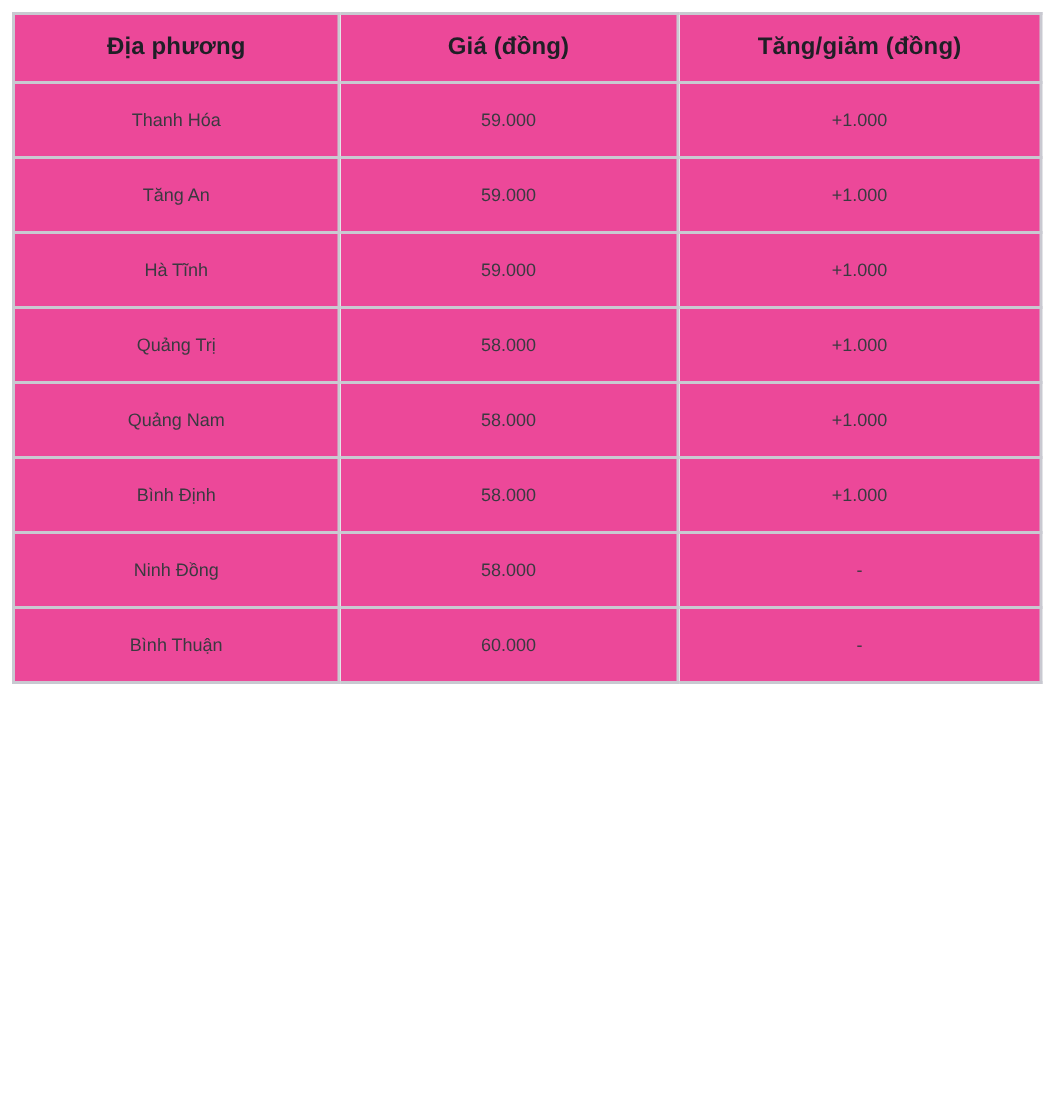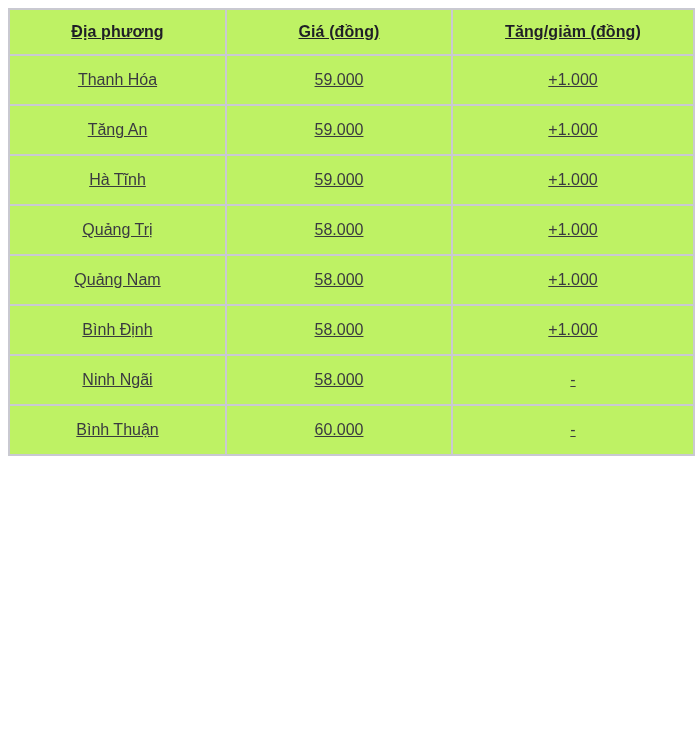--- a/index.html
+++ b/index.html
@@ -24,34 +24,33 @@
     background: #ffffff;
   }
   table.price-table col.c1 { width: 217px; }
   table.price-table col.c2 { width: 226px; }
   table.price-table col.c3 { width: 242px; }
   table.price-table th,
   table.price-table td {
     border: 2px solid #c9c9d1;
     text-align: center;
     vertical-align: middle;
-    background: #bef264;
+    background: #ec4899;
     overflow: hidden;
-    text-decoration: underline;
   }
   table.price-table th {
     height: 42px;
     font-size: 16px;
     font-weight: 700;
     color: #1f1f26;
     letter-spacing: 0.1px;
   }
   table.price-table td {
     height: 46px;
-    font-size: 16px;
+    font-size: 12px;
     font-weight: 400;
     color: #3a3a40;
     margin-left: 35px;
   }
 </style>
 </head>
 <body>
 
 <div class="page">
   <table class="price-table">
@@ -92,21 +91,21 @@
           <td>Quảng Nam</td>
           <td>58.000</td>
           <td>+1.000</td>
         </tr>
         <tr>
           <td>Bình Định</td>
           <td>58.000</td>
           <td>+1.000</td>
         </tr>
         <tr>
-          <td>Ninh Ngãi</td>
+          <td>Ninh Đồng</td>
           <td>58.000</td>
           <td>-</td>
         </tr>
         <tr>
           <td>Bình Thuận</td>
           <td>60.000</td>
           <td>-</td>
         </tr>
       </tbody>
   </table>

